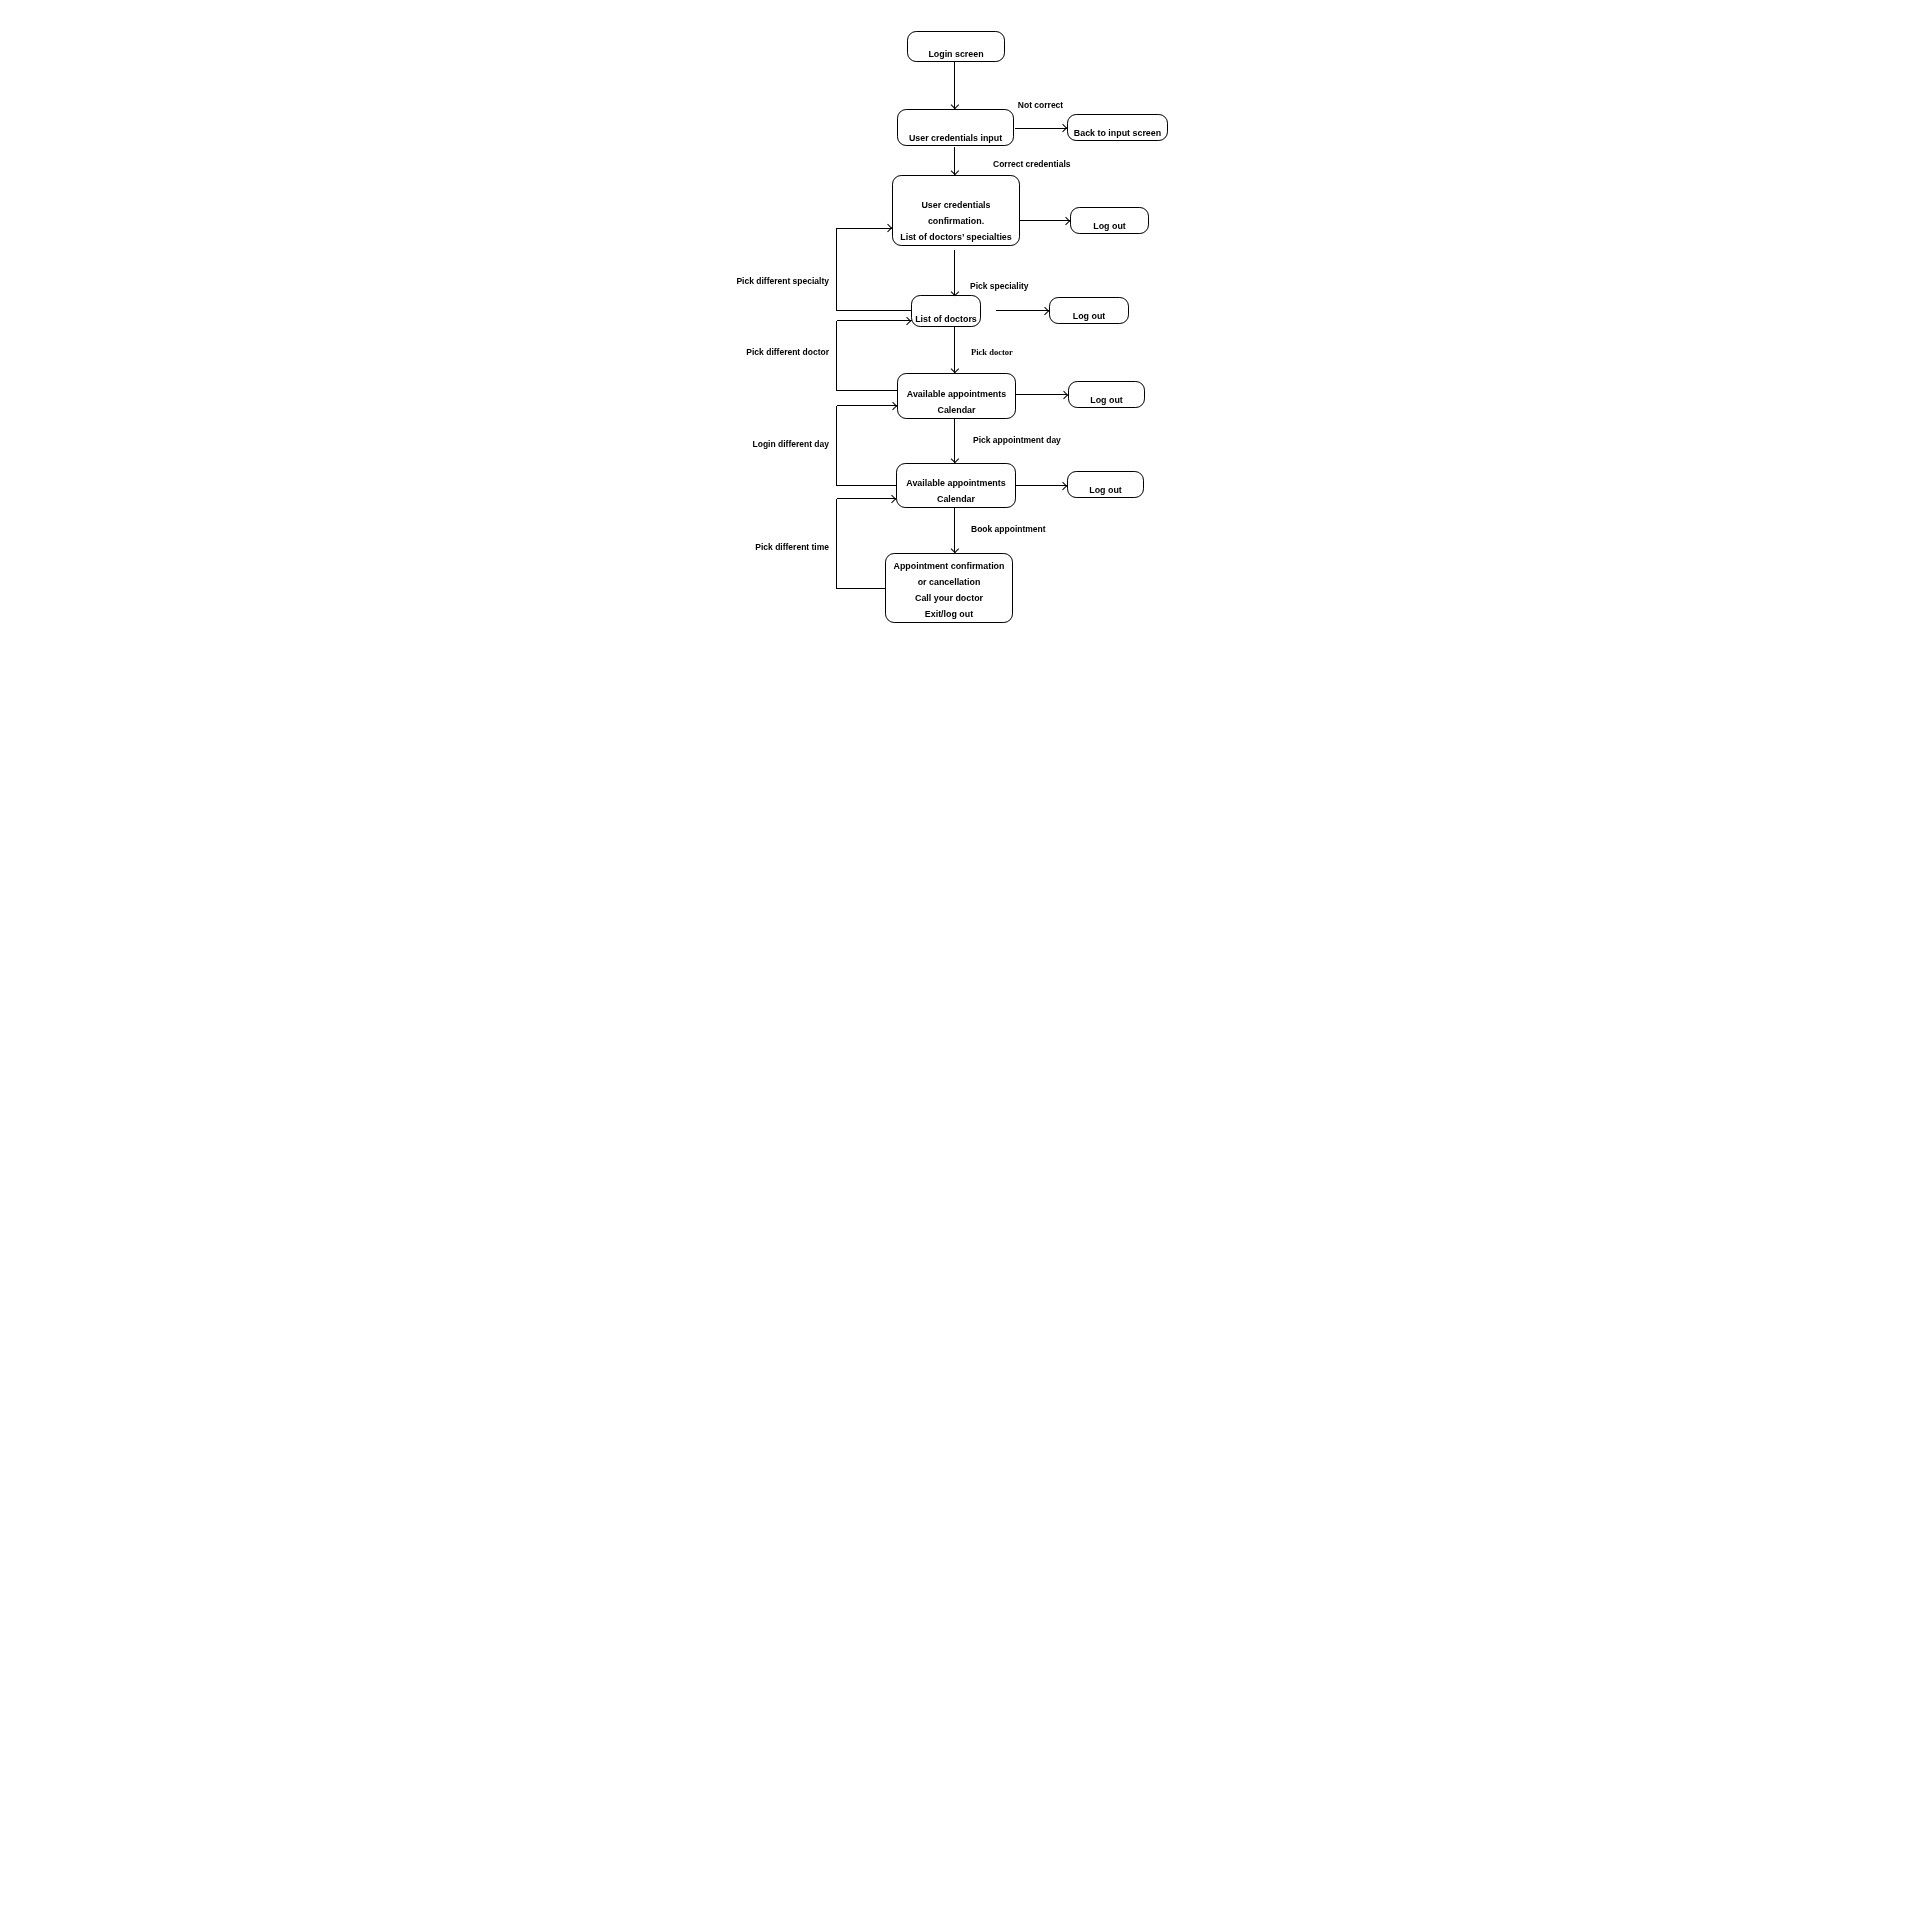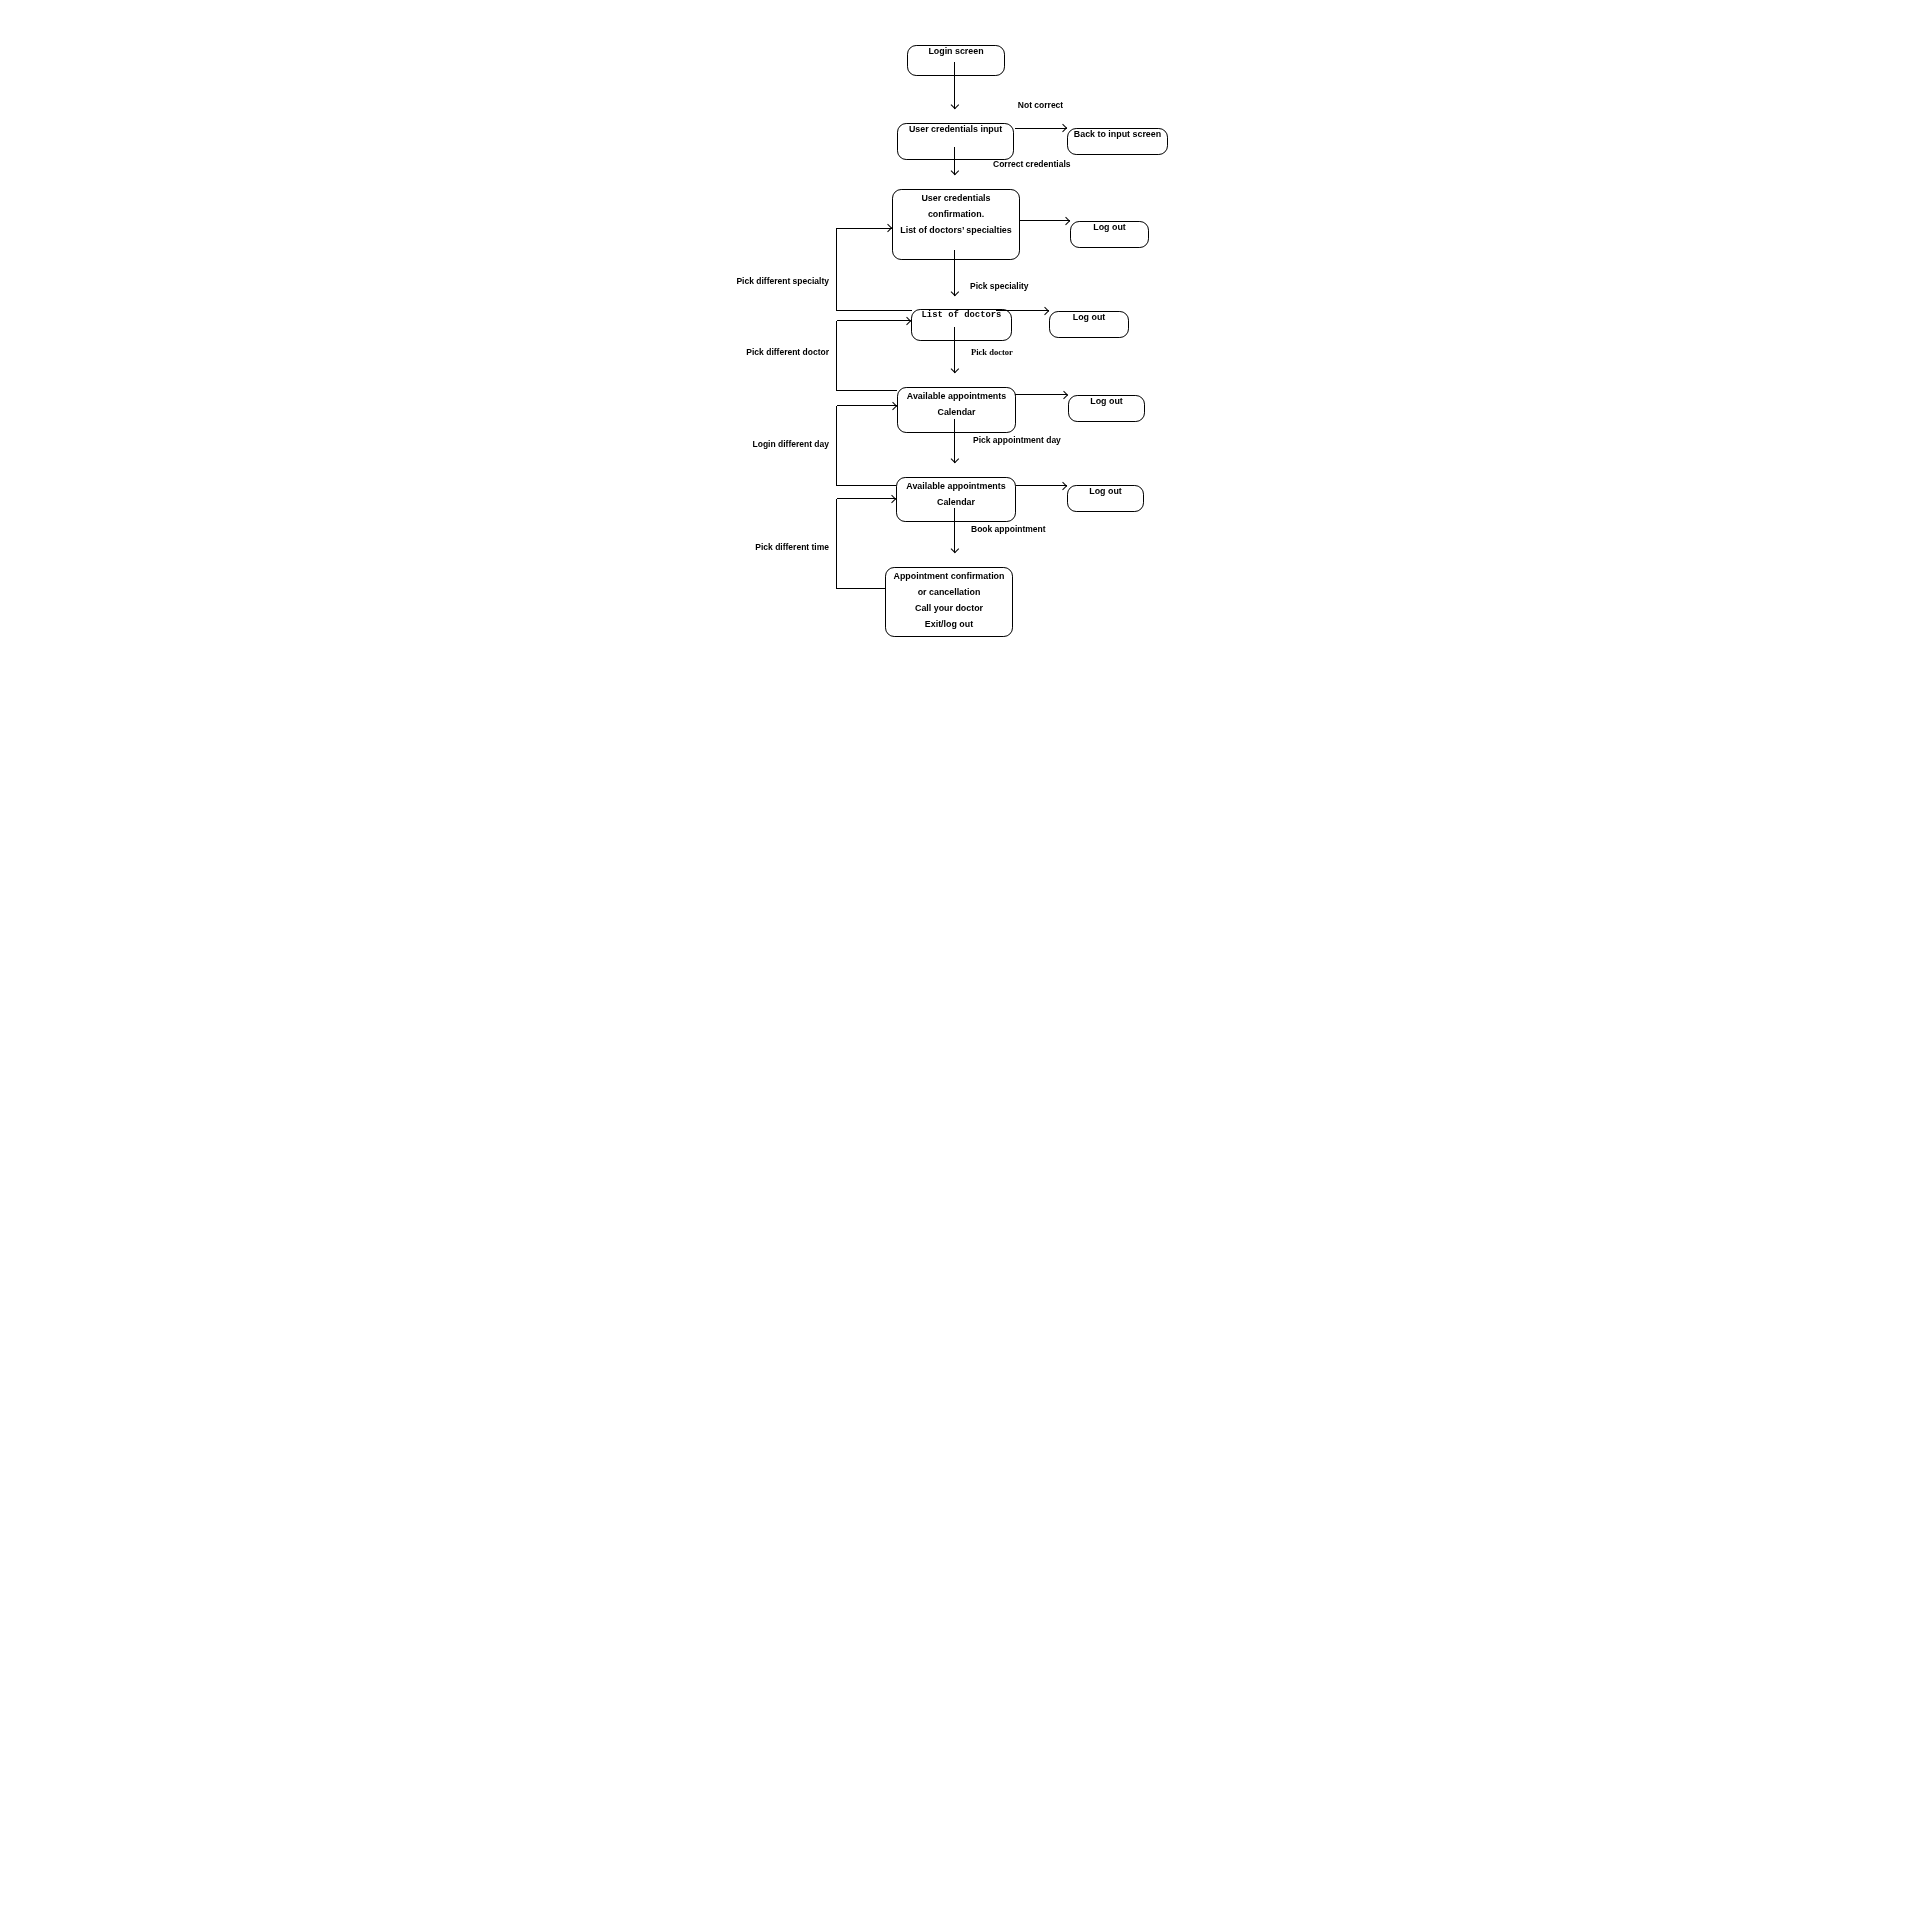--- a/index.html
+++ b/index.html
@@ -9,24 +9,23 @@
     margin:0 auto;
     background:#ffffff;
     font-family:"Liberation Sans", sans-serif;
     color:#000;
   }
   .node {
     position:absolute;
     border:1.5px solid #000;
     border-radius:9.2px;
     background:#fff;
-    display:flex; align-items:flex-start; justify-content:center;
+    display:flex; align-items:flex-end; justify-content:center;
     box-sizing:border-box;
     text-align:center;
-    margin-top:14px;
   }
   .node .label {
     font-size:8.9px; font-weight:bold;
     line-height:1.8;
     white-space:pre-line;
     padding:0 3.1px;
   }
   .node.small .label { line-height:1.3; }
   .edge-label {
     position:absolute;
@@ -60,21 +59,21 @@
   <div class="node" style="left:176px; top:175px; width:128px; height:71px;">
     <span class="label">User credentials
 confirmation.
 List of doctors’ specialties</span>
   </div>
 
   <div class="node small" style="left:354px; top:207px; width:79px; height:27px;">
     <span class="label">Log out</span>
   </div>
 
-  <div class="node small" style="left:195px; top:295px; width:101px; height:32px;font-family:Liberation Mono, monospace;">
+  <div class="node small" style="left:195px; top:295px; width:70px; height:32px;">
     <span class="label">List of doctors</span>
   </div>
 
   <div class="node small" style="left:333px; top:297px; width:80px; height:27px;">
     <span class="label">Log out</span>
   </div>
 
   <div class="node" style="left:181px; top:373px; width:119px; height:46px;">
     <span class="label">Available appointments
 Calendar</span>

